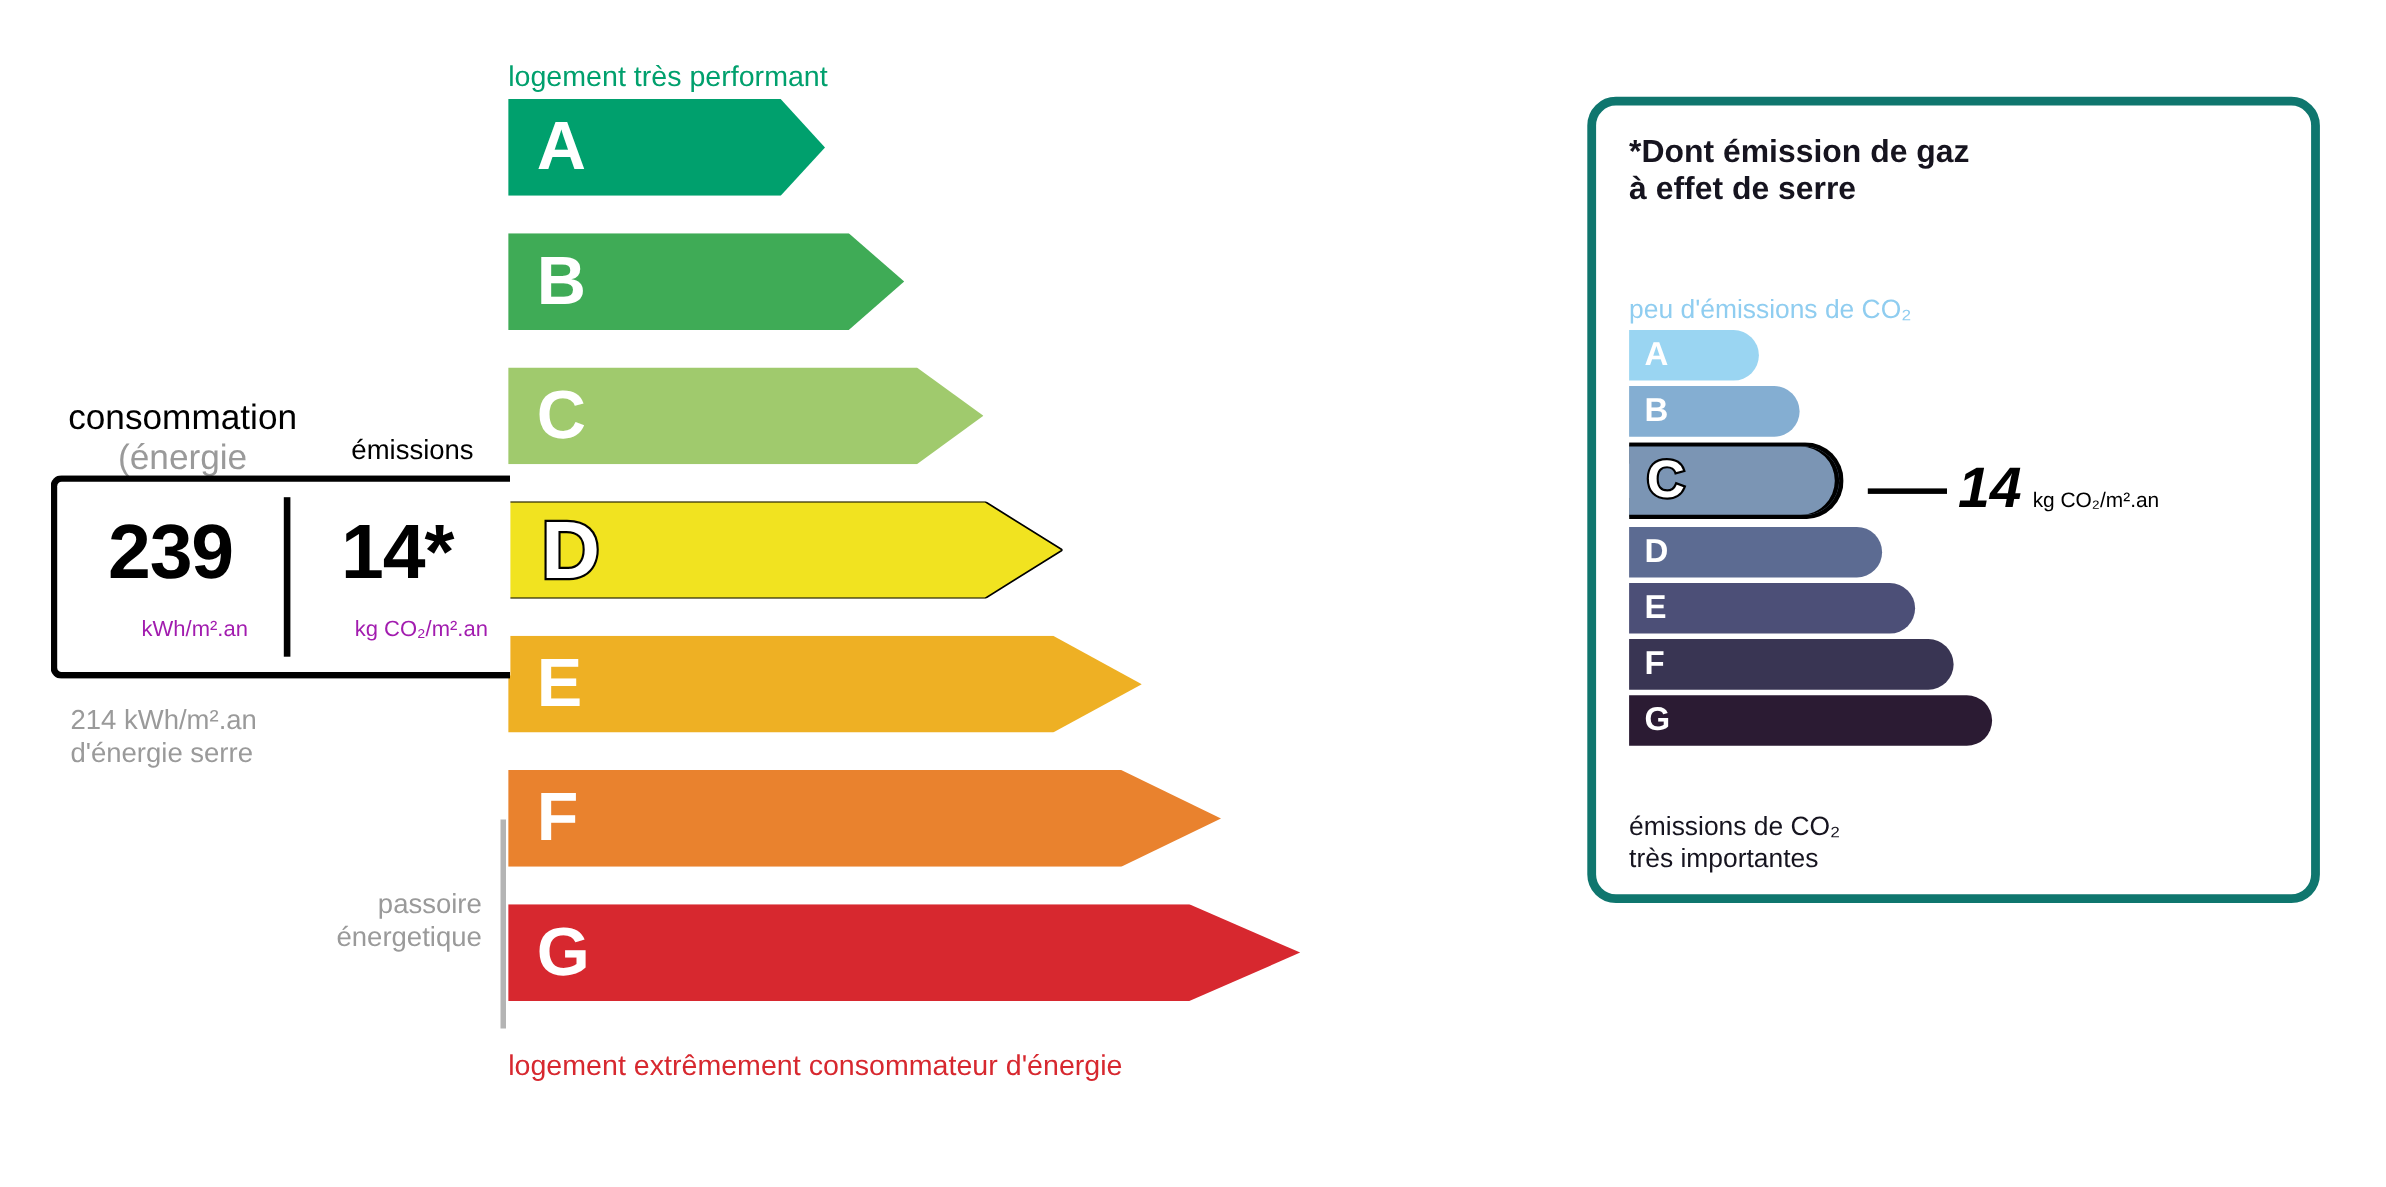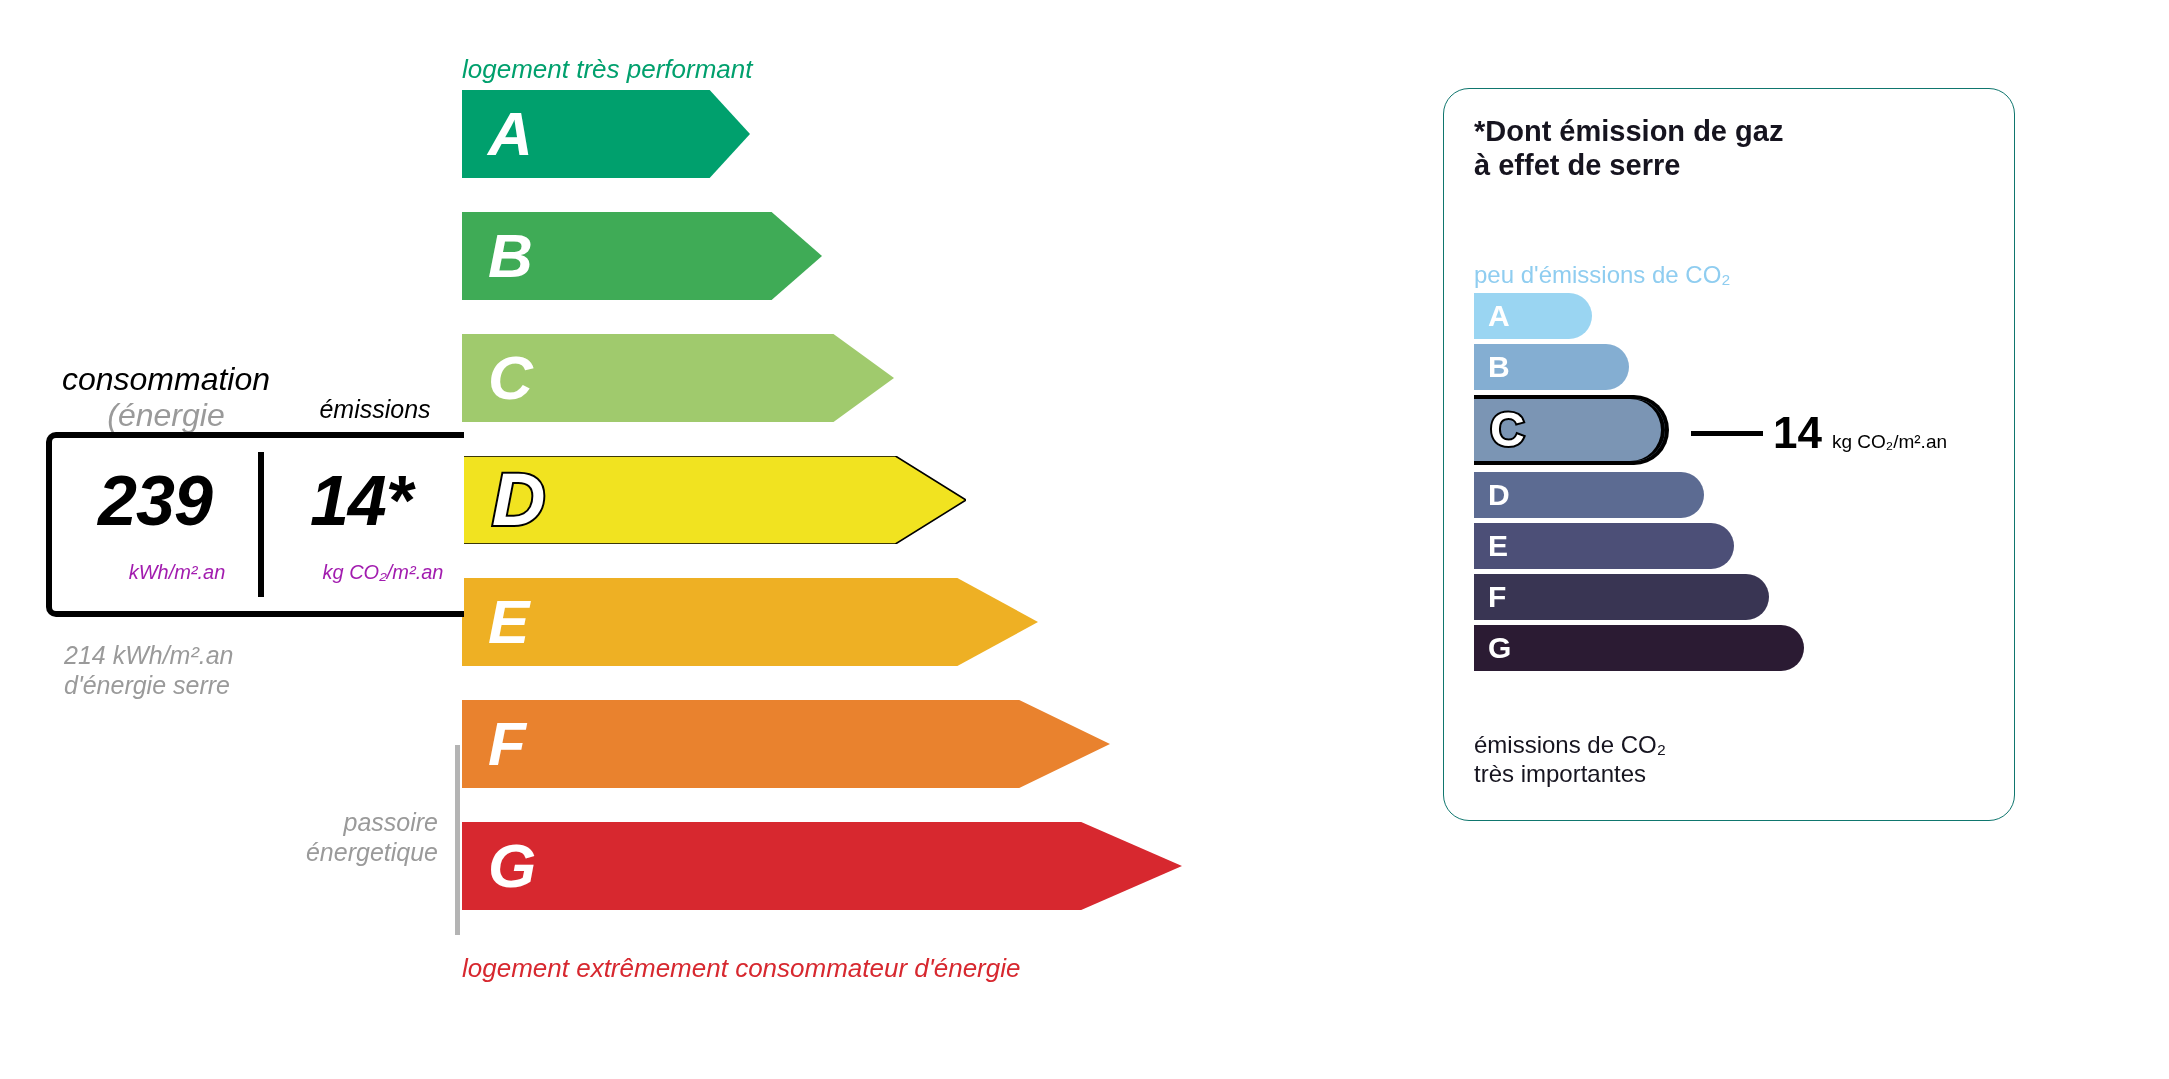--- a/index.html
+++ b/index.html
@@ -21,21 +21,20 @@
     inset: 0;
   }
 
   
   #energy-panel {
     position: absolute;
     left: 0;
     top: 0;
     width: 1400px;
     height: 1079px;
-    font-style: italic;
   }
 
   .top-caption {
     position: absolute;
     left: 462px;
     top: 54px;
     font-size: 26px;
     color: #00a06d;
     white-space: nowrap;
   }
@@ -199,23 +198,23 @@
     bottom: 0;
     width: 5px;
     background: #b4b4b4;
   }
 
   
   #co2-panel {
     position: absolute;
     left: 1443px;
     top: 88px;
-    width: 572px;
+    width: 666px;
     height: 733px;
-    border: 1px solid #0f766e;
+    border: 8px solid #0f766e;
     border-radius: 26px;
     background: #ffffff;
     box-sizing: border-box;
   }
   #co2-title {
     position: absolute;
     left: 30px;
     top: 26px;
     font-size: 29px;
     font-weight: bold;
@@ -288,24 +287,25 @@
   #co2-callout .leader {
     display: inline-block;
     width: 72px;
     height: 5px;
     background: #000000;
     margin-right: 10px;
     position: relative;
     top: -12px;
   }
   #co2-callout .big {
-    font-size: 44px;
+    font-size: 52px;
     font-weight: bold;
     color: #000000;
     line-height: 1;
+    font-style: italic;
   }
   #co2-callout .small {
     font-size: 19px;
     color: #000000;
     margin-left: 10px;
   }
   #co2-bottom-caption {
     position: absolute;
     left: 30px;
     top: 610px;

